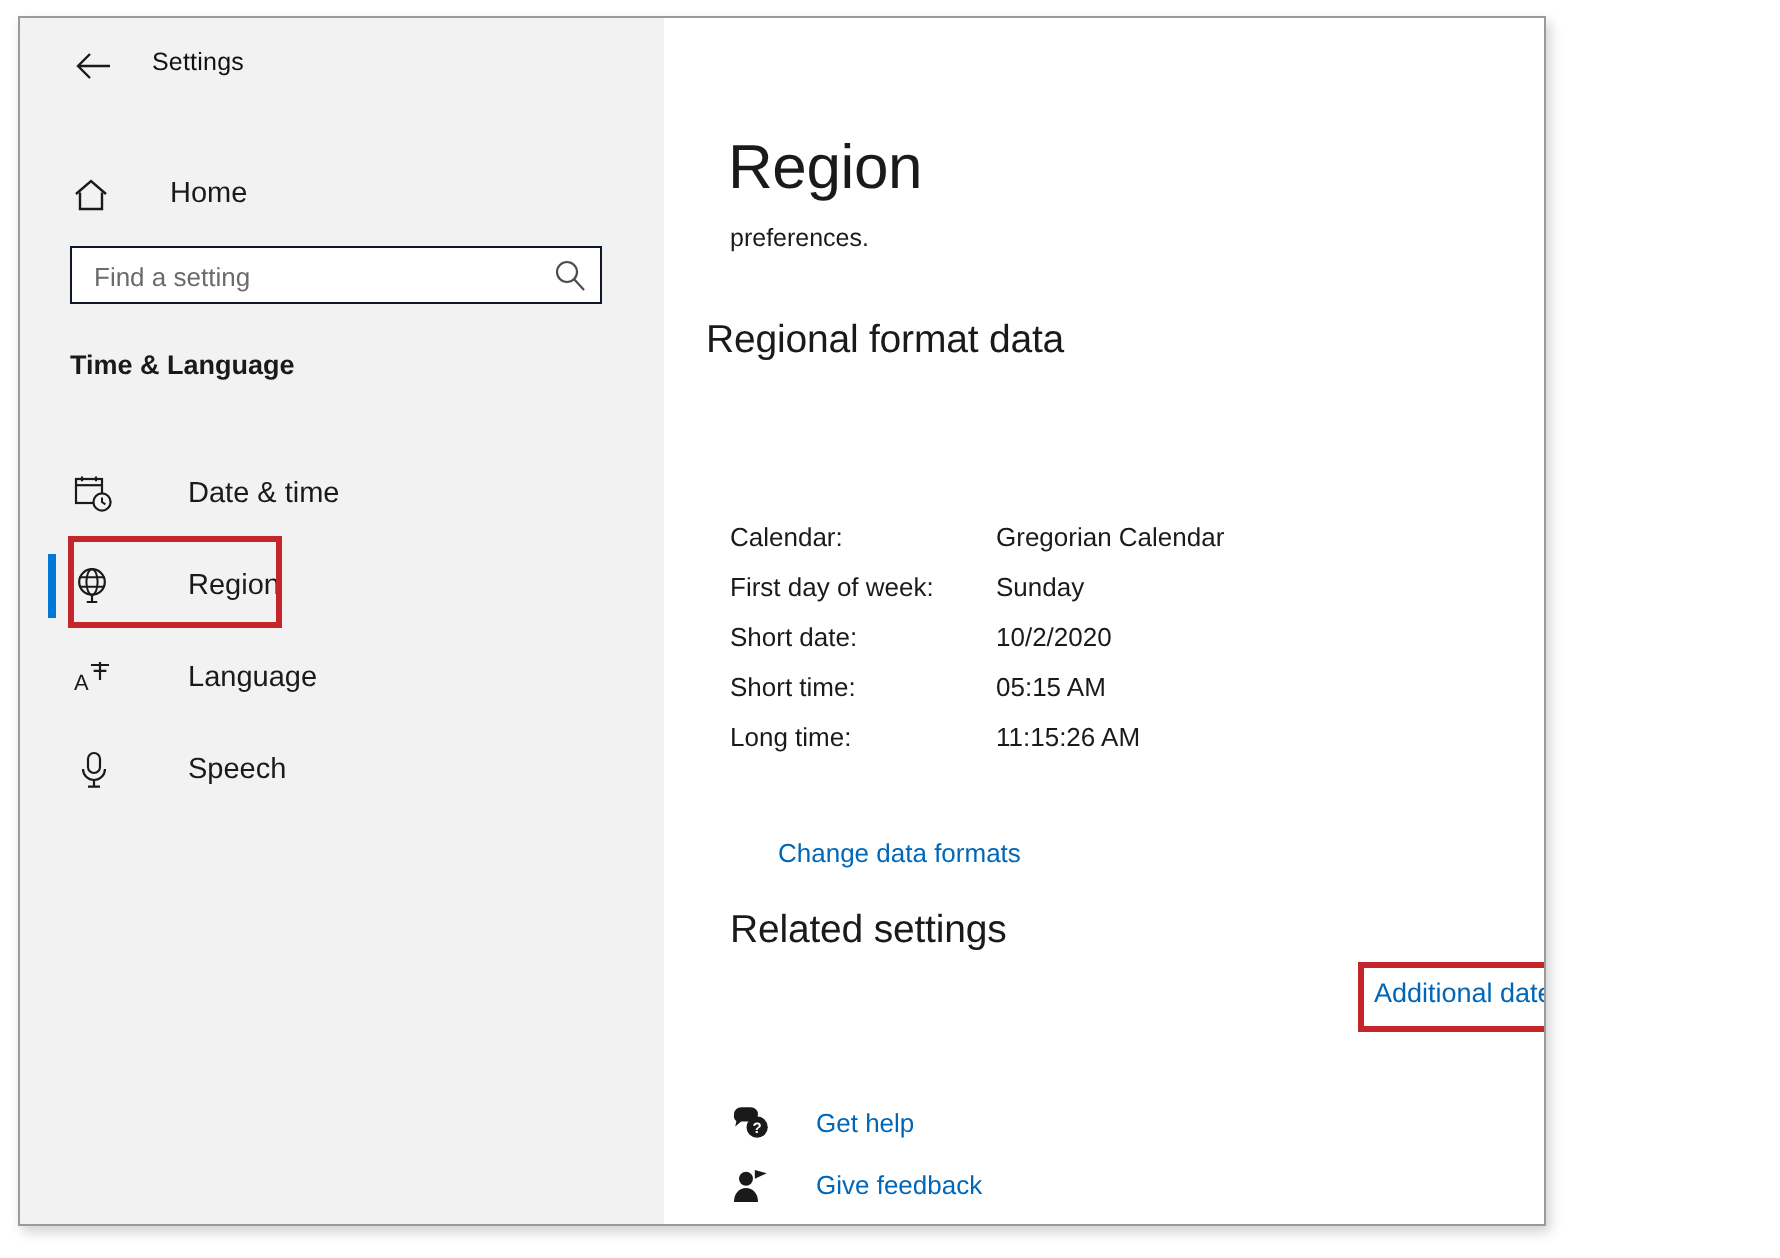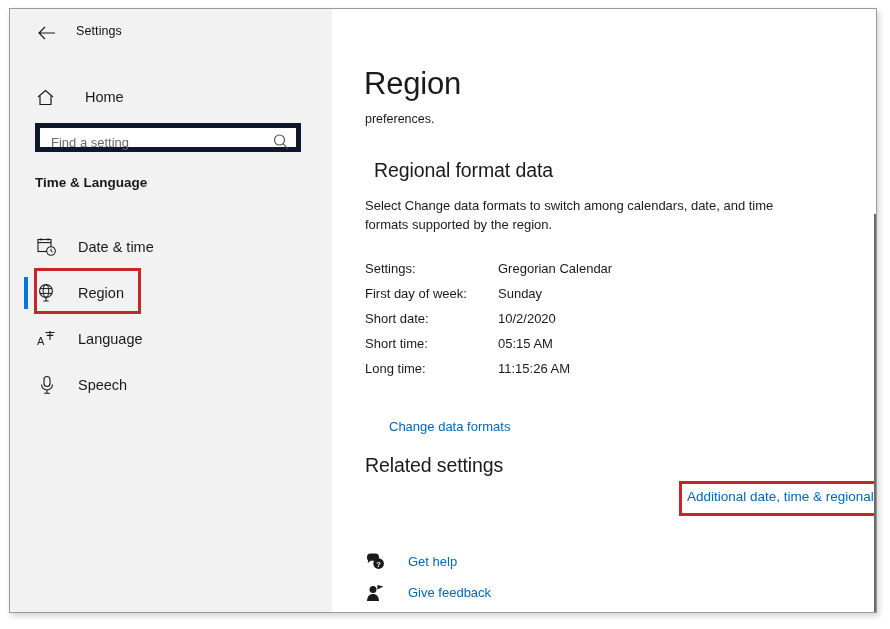--- a/index.html
+++ b/index.html
@@ -17,21 +17,21 @@
     width: 890px;
     height: 629px;
     background: #ffffff;
   }
 
   
   .window {
     position: absolute;
     left: 9px;
     top: 8px;
-    width: 868px;
+    width: 764px;
     height: 605px;
     background: #84cc16;
     border: 1px solid #9a9a9a;
     box-sizing: border-box;
     box-shadow: 2px 3px 6px rgba(0,0,0,0.18);
     overflow: hidden;
   }
 
   
   .left-pane {
@@ -115,21 +115,21 @@
     color: #1a1a1a;
   }
 
   
   .search-box {
     position: absolute;
     left: 25px;
     top: 114px;
     width: 266px;
     height: 29px;
-    border: 5px solid #0f172a;
+    border: 1px solid #0f172a;
     background: #ffffff;
     box-sizing: border-box;
   }
   .search-input {
     position: absolute;
     left: 9px;
     top: 0;
     width: 228px;
     height: 27px;
     border: none;
@@ -177,21 +177,21 @@
     width: 22px;
     height: 22px;
     margin-left: 26px;
     display: flex;
     align-items: center;
     justify-content: center;
     color: #1a1a1a;
     flex: none;
   }
   .nav-label {
-    margin-left: 20px;
+    margin-left: 36px;
     font-size: 14.5px;
     color: #1a1a1a;
   }
   .nav-item.selected .accent {
     position: absolute;
     left: 14px;
     top: 7px;
     width: 4px;
     height: 32px;
     background: #0078d7;
@@ -234,21 +234,21 @@
     font-size: 12.5px;
     color: #1a1a1a;
   }
 
   .section-heading {
     position: absolute;
     font-size: 19.5px;
     color: #1a1a1a;
     letter-spacing: -0.1px;
   }
-  .sh-format { left: 42px; top: 150px; }
+  .sh-format { left: 21px; top: 150px; }
   .sh-related { left: 33px; top: 445px; }
 
   .section-desc {
     position: absolute;
     left: 33px;
     top: 187px;
     width: 440px;
     font-size: 13px;
     line-height: 19px;
     color: #1a1a1a;
@@ -462,26 +462,25 @@
     </div>
 
     <div class="nav-highlight"></div>
 
     <div class="right-pane">
 
       <div class="page-title">Region</div>
       <div class="page-subtitle">preferences.</div>
 
       <div class="section-heading sh-format">Regional format data</div>
-      <div class="section-desc">Select Change data formats to switch among calendars, date, and time formats supported by the region.</div>
 
       <table class="data-table">
         <tbody>
           <tr>
-            <td class="key">Settings:</td>
+            <td class="key">Calendar:</td>
             <td class="val">Gregorian Calendar</td>
           </tr>
           <tr>
             <td class="key">First day of week:</td>
             <td class="val">Sunday</td>
           </tr>
           <tr>
             <td class="key">Short date:</td>
             <td class="val">10/2/2020</td>
           </tr>

